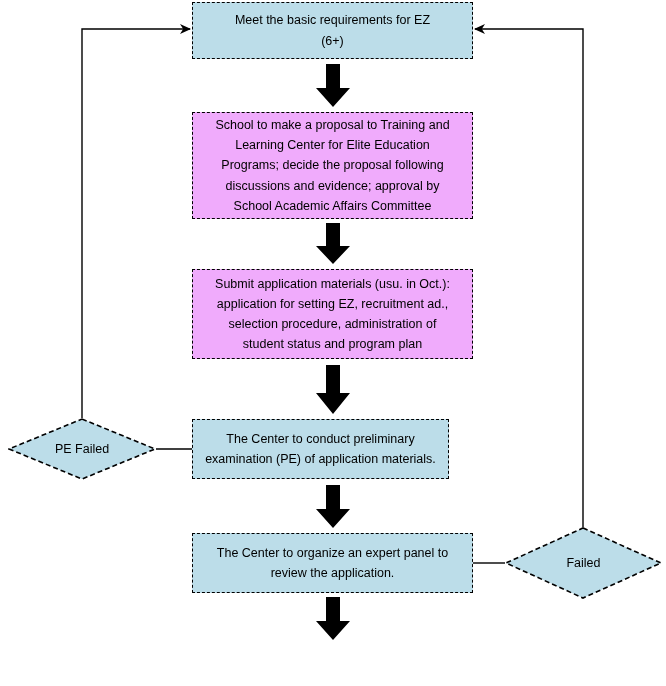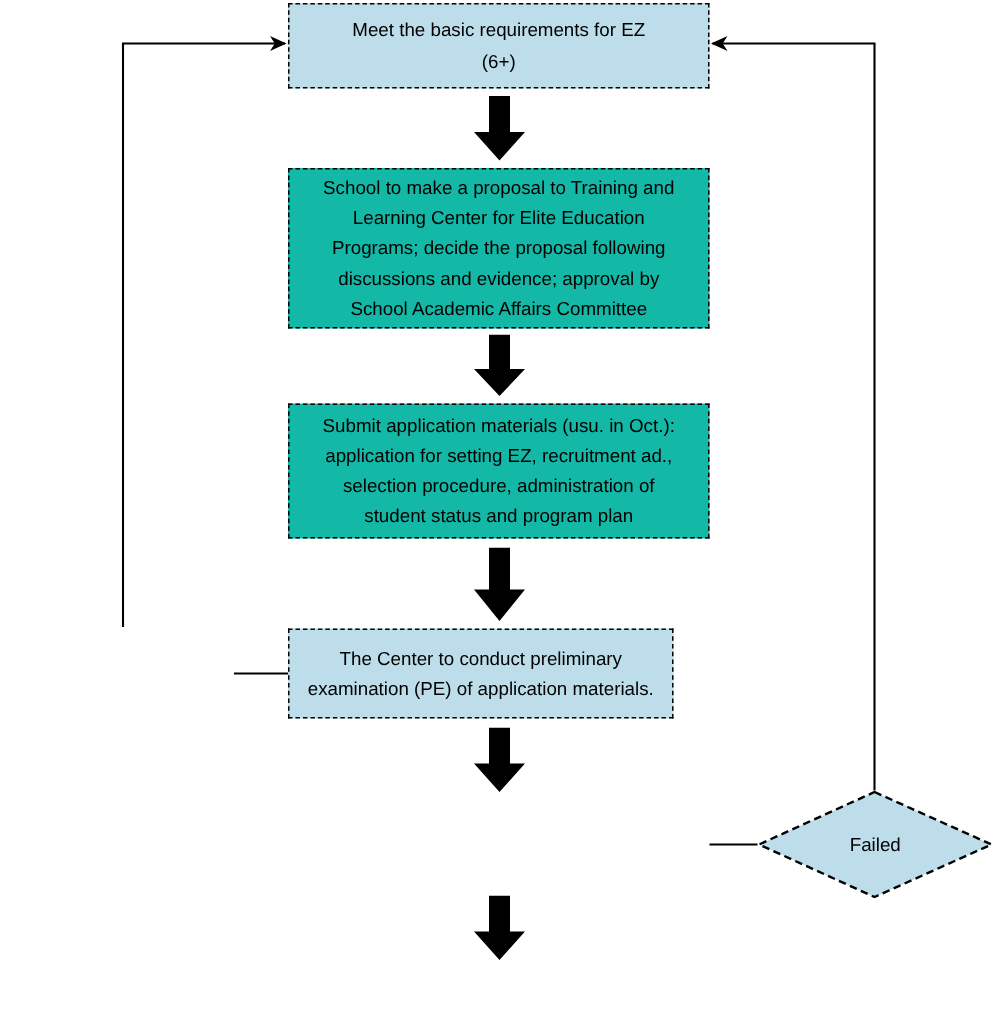--- a/index.html
+++ b/index.html
@@ -32,21 +32,21 @@
     display: flex;
     align-items: center;
     justify-content: center;
     text-align: center;
     font-size: 12.5px;
     line-height: 1.62;
     color: #000000;
     padding: 2px 10px;
   }
   .node-blue { background: #bcdde9; }
-  .node-yellow { background: #14b8a6; }
+  .node-yellow { background: #f0abfc; }
   .node .label { display: block; width: 100%; }
 
   .diamond {
     position: absolute;
     display: flex;
     align-items: center;
     justify-content: center;
   }
   .diamond .dshape {
     position: absolute;
@@ -116,22 +116,31 @@
   </div>
 
   <div class="node node-yellow" style="left:192px; top:269px; width:281px; height:90px;text-align:center;">
     <span class="label">Submit application materials (usu. in Oct.):<br>application for setting EZ, recruitment ad.,<br>selection procedure, administration of<br>student status and program plan</span>
   </div>
 
   <div class="node node-blue" style="left:192px; top:419px; width:257px; height:60px;">
     <span class="label">The Center to conduct preliminary<br>examination (PE) of application materials.</span>
   </div>
 
+  <div class="node node-blue" style="left:192px; top:533px; width:281px; height:60px;">
+    <span class="label">The Center to organize an expert panel to<br>review the application.</span>
+  </div>
 
 
+  <div class="diamond" style="left:8px; top:418px; width:148px; height:62px;">
+    <svg class="dshape" viewBox="0 0 148 62" preserveAspectRatio="none">
+      <polygon points="74,1 147,31 74,61 1,31" fill="#bcdde9" stroke="#000000" stroke-width="1.6" stroke-dasharray="5,3"></polygon>
+    </svg>
+    <span class="dlabel">PE Failed</span>
+  </div>
 
   <div class="diamond" style="left:505px; top:527px; width:157px; height:72px;">
     <svg class="dshape" viewBox="0 0 157 72" preserveAspectRatio="none">
       <polygon points="78,1 156,36 78,71 1,36" fill="#bcdde9" stroke="#000000" stroke-width="1.6" stroke-dasharray="5,3"></polygon>
     </svg>
     <span class="dlabel">Failed</span>
   </div>
 
 </div>
 

